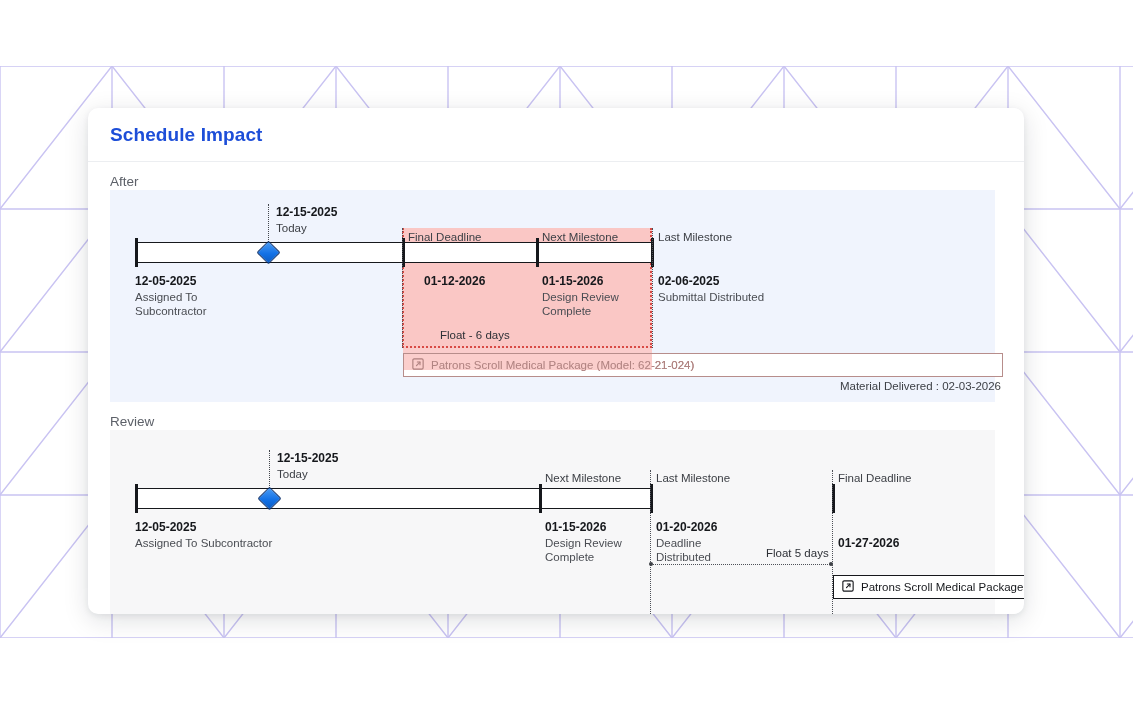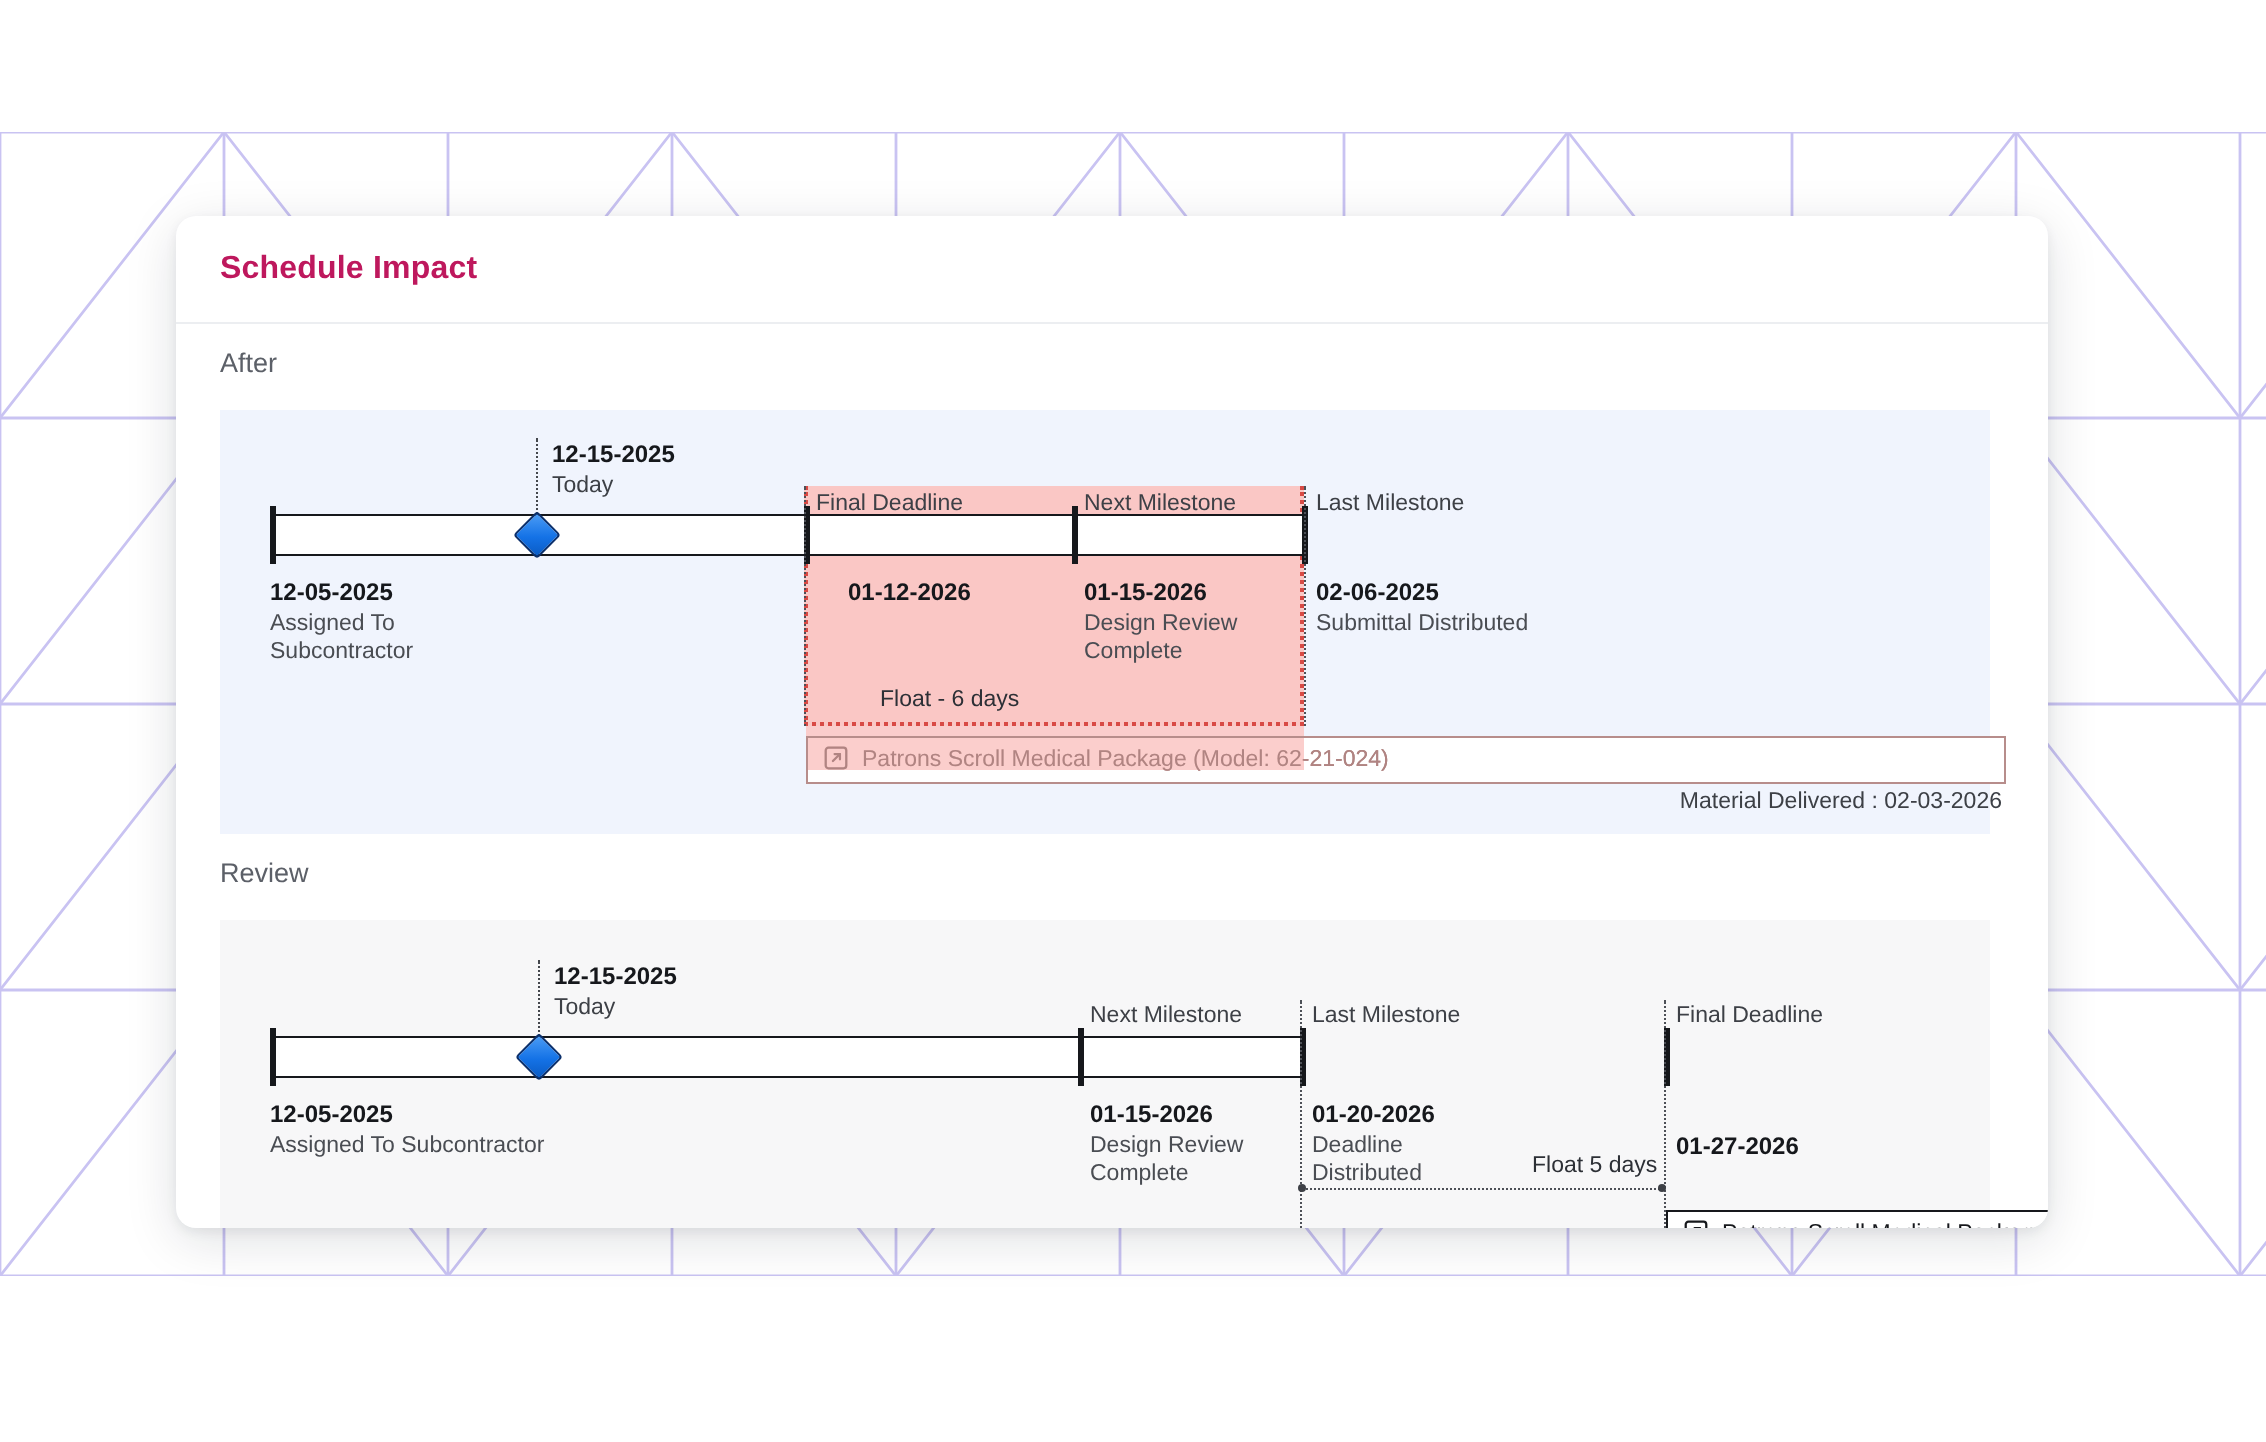--- a/index.html
+++ b/index.html
@@ -44,30 +44,30 @@
   }
 
   #card-header {
     height: 54px;
     border-bottom: 1px solid #eceef1;
     display: flex;
     align-items: center;
     padding: 0 22px;
   }
   #card-title {
-    font-size: 16px;
+    font-size: 19px;
     font-weight: 700;
-    color: #be185d;
+    color: #1d4ed8;
     letter-spacing: .1px;
   }
 
   .section-label {
     font-size: 13.5px;
     color: #5c6068;
-    padding: 12px 0 16px 22px;
+    padding: 12px 0 1px 22px;
   }
 
   
   .panel {
     position: relative;
     margin: 0 0 0 22px;
     width: 885px;
     overflow: visible;
   }
   .panel.after  { height: 212px; background: #f0f4fd; }

